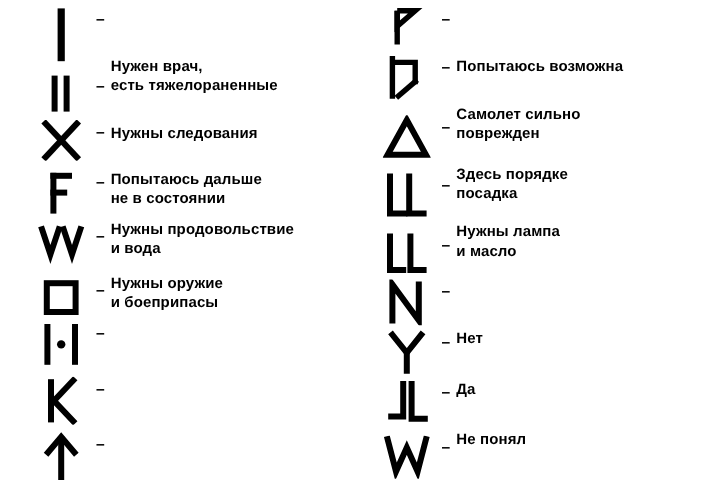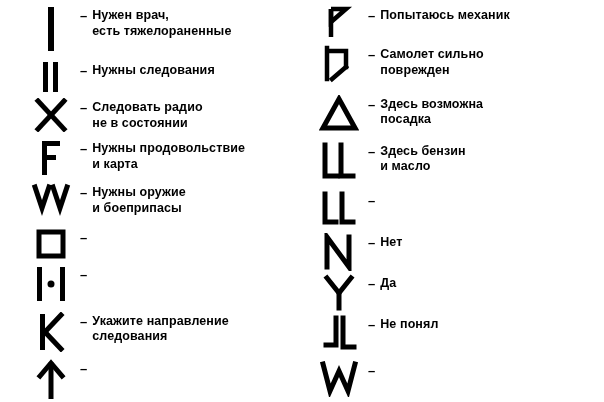--- a/index.html
+++ b/index.html
@@ -64,20 +64,21 @@
     font-weight: bold;
     padding-right: 5px;
   }
   .label {
     color: #000000;
     font-size: 12.5px;
     line-height: 15.5px;
     font-weight: bold;
     white-space: pre-line;
     letter-spacing: 0.1px;
+    margin-top: 40px;
   }
 </style>
 </head>
 <body>
 
 <div class="sheet">
 
   <div class="column col-left">
 
     <div class="row" style="height:56px">
@@ -110,39 +111,39 @@
       <div class="glyph-cell">
         <svg width="34" height="34" viewBox="0 0 34 34">
             <g stroke="#000" stroke-width="5" stroke-linecap="square">
               <line x1="4" y1="3" x2="30" y2="31"></line>
               <line x1="30" y1="3" x2="4" y2="31"></line>
             </g>
           </svg>
       </div>
       <div class="text-cell">
         <span class="dash">–</span>
-        <span class="label">Следовать радио
+        <span class="label">Попытаюсь дальше
 не в состоянии</span>
       </div>
     </div>
 
     <div class="row" style="height:45px">
       <div class="glyph-cell">
         <svg width="28" height="38" viewBox="0 0 28 38">
             <g fill="#000">
               <rect x="5" y="2" width="5" height="34"></rect>
               <rect x="5" y="2" width="18" height="5"></rect>
               <rect x="5" y="16" width="14" height="5"></rect>
             </g>
           </svg>
       </div>
       <div class="text-cell">
         <span class="dash">–</span>
         <span class="label">Нужны продовольствие
-и карта</span>
+и вода</span>
       </div>
     </div>
 
     <div class="row" style="height:45px">
       <div class="glyph-cell">
         <svg width="40" height="36" viewBox="0 0 40 36">
             <g stroke="#000" stroke-width="5" fill="none" stroke-linecap="square">
               <polyline points="4,4 11,25 18,4"></polyline>
               <polyline points="22,4 29,25 36,4"></polyline>
             </g>
@@ -188,22 +189,20 @@
               <rect x="4" y="2" width="5" height="36"></rect>
             </g>
             <g stroke="#000" stroke-width="5" stroke-linecap="square">
               <line x1="9" y1="20" x2="25" y2="3"></line>
               <line x1="9" y1="20" x2="25" y2="37"></line>
             </g>
           </svg>
       </div>
       <div class="text-cell">
         <span class="dash">–</span>
-        <span class="label">Укажите направление
-следования</span>
       </div>
     </div>
 
     <div class="row" style="height:44px">
       <div class="glyph-cell">
         <svg width="30" height="40" viewBox="0 0 30 40">
             <g stroke="#000" stroke-width="5" fill="none" stroke-linecap="square">
               <line x1="15" y1="38" x2="15" y2="6"></line>
               <polyline points="4,17 15,4 26,17"></polyline>
             </g>
@@ -222,21 +221,21 @@
       <div class="glyph-cell">
         <svg width="30" height="34" viewBox="0 0 30 34">
             <g stroke="#000" stroke-width="4.5" fill="none" stroke-linejoin="miter">
               <polyline points="7,3 22,3 7,16 7,3"></polyline>
               <line x1="7" y1="3" x2="7" y2="31"></line>
             </g>
           </svg>
       </div>
       <div class="text-cell">
         <span class="dash">–</span>
-        <span class="label">Попытаюсь механик</span>
+        <span class="label">Попытаюсь возможна</span>
       </div>
     </div>
 
     <div class="row" style="height:50px">
       <div class="glyph-cell">
         <svg width="34" height="40" viewBox="0 0 34 40">
             <g stroke="#000" stroke-width="4.5" fill="none" stroke-linecap="square">
               <line x1="5" y1="3" x2="5" y2="34"></line>
               <polyline points="8,6 24,6 24,22"></polyline>
               <line x1="24" y1="22" x2="10" y2="34"></line>
@@ -251,37 +250,37 @@
     </div>
 
     <div class="row" style="height:48px">
       <div class="glyph-cell">
         <svg width="40" height="38" viewBox="0 0 40 38">
             <polygon points="20,4 36,33 4,33" fill="none" stroke="#000" stroke-width="5"></polygon>
           </svg>
       </div>
       <div class="text-cell">
         <span class="dash">–</span>
-        <span class="label">Здесь возможна
+        <span class="label">Здесь порядке
 посадка</span>
       </div>
     </div>
 
     <div class="row" style="height:50px">
       <div class="glyph-cell">
         <svg width="36" height="40" viewBox="0 0 36 40">
             <g stroke="#000" stroke-width="5" fill="none" stroke-linecap="square">
               <polyline points="4,3 4,34 16,34"></polyline>
               <polyline points="20,3 20,34 32,34"></polyline>
             </g>
           </svg>
       </div>
       <div class="text-cell">
         <span class="dash">–</span>
-        <span class="label">Здесь бензин
+        <span class="label">Нужны лампа
 и масло</span>
       </div>
     </div>
 
     <div class="row" style="height:42px">
       <div class="glyph-cell">
         <svg width="36" height="36" viewBox="0 0 36 36">
             <g stroke="#000" stroke-width="5" fill="none" stroke-linecap="square">
               <polyline points="4,3 4,31 15,31"></polyline>
               <polyline points="21,3 21,31 32,31"></polyline>

